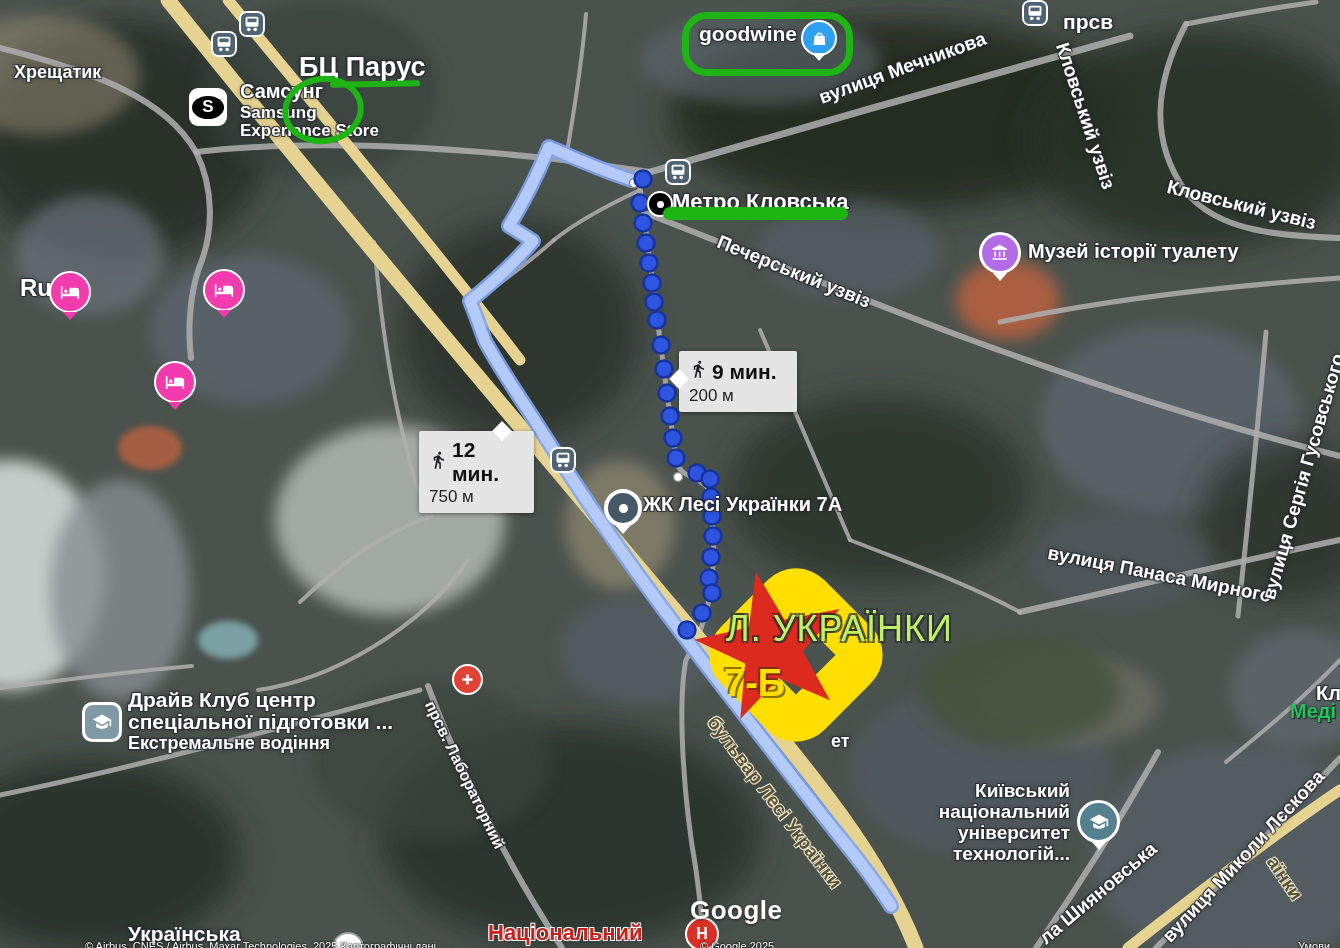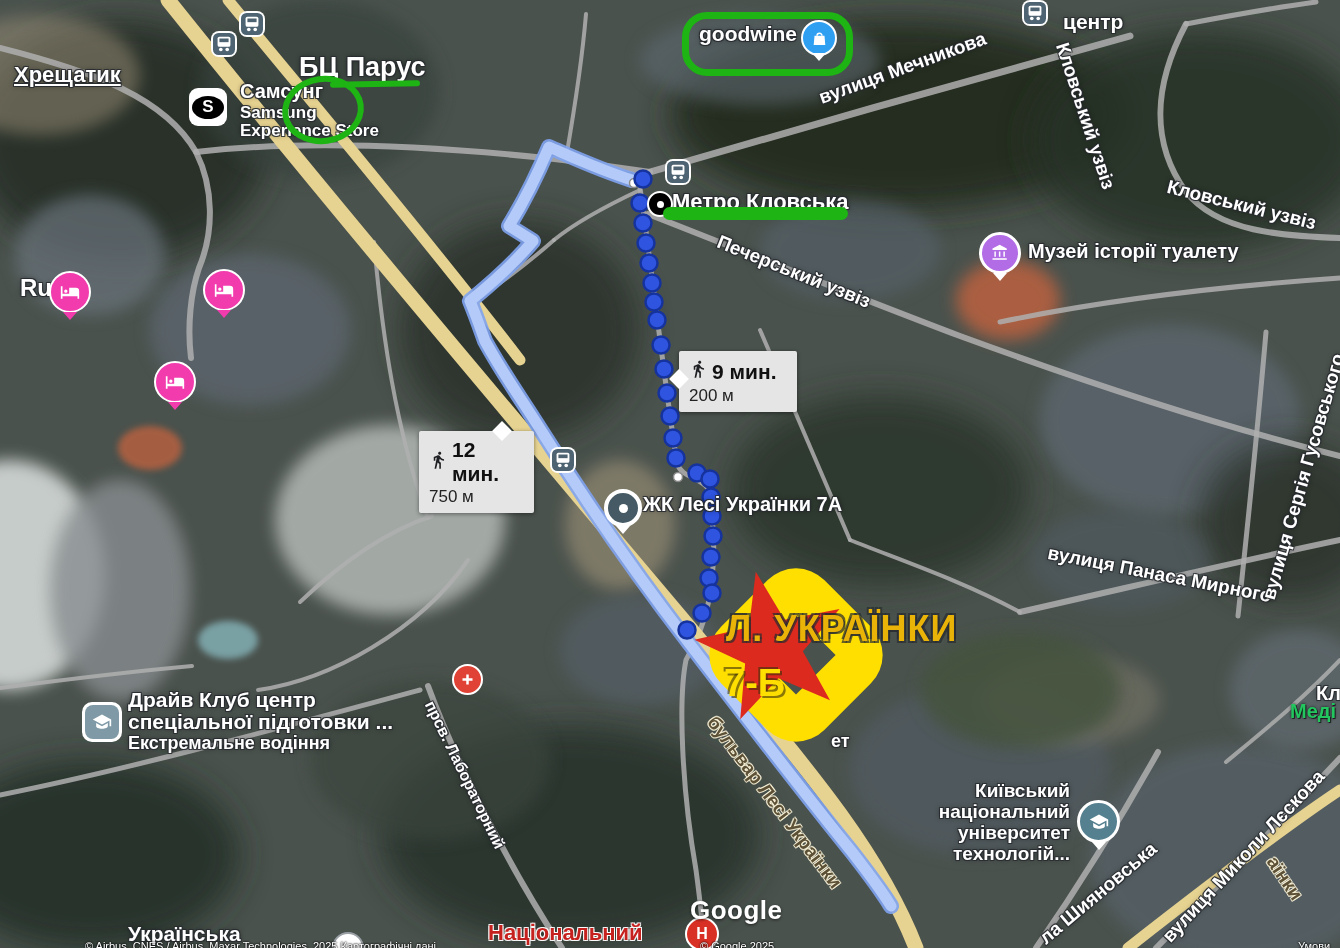--- a/index.html
+++ b/index.html
@@ -28,21 +28,21 @@
   .circle-pin{border-radius:50%;}
   .badge{position:absolute;background:#e5e5e5;border-radius:2px;
     box-shadow:0 1px 4px rgba(0,0,0,.45);padding:7px 10px 6px 10px;color:#111;}
   .badge .ptr{position:absolute;width:14px;height:14px;background:#fff;transform:rotate(45deg);}
   .badge .trow{display:flex;align-items:center;gap:4px;font-size:21px;font-weight:bold;}
   .badge .drow{font-size:17px;color:#222;margin-top:1px;}
   .stop-dot{fill:#2e54e0;stroke:#16339d;stroke-width:2.5px;}
   .via-dot{fill:#ffffff;stroke:#8a8a8a;stroke-width:1.5px;}
   .dest-ring{position:absolute;left:723px;top:582px;width:146px;height:146px;
     box-sizing:border-box;border:45px solid #ffdf00;border-radius:40px;transform:rotate(45deg);}
-  .dest-line1{position:absolute;left:726px;top:608px;font-size:36px;font-weight:bold;color:#eab308;
+  .dest-line1{position:absolute;left:726px;top:608px;font-size:36px;font-weight:normal;color:#bef264;
     letter-spacing:1px;white-space:nowrap;
     text-shadow:-2px -2px 0 rgba(40,44,48,.7),2px -2px 0 rgba(40,44,48,.7),
                 -2px 2px 0 rgba(40,44,48,.7),2px 2px 0 rgba(40,44,48,.7);}
   .dest-line2{position:absolute;left:724px;top:662px;font-size:38px;font-weight:bold;color:#ffdf00;
     white-space:nowrap;text-shadow:-2px -2px 0 rgba(60,50,10,.6),2px 2px 0 rgba(60,50,10,.6);}
   .attr{position:absolute;color:#fff;font-size:11px;white-space:nowrap;
     text-shadow:0 0 2px #000,0 0 2px #000;}
   .google-logo{position:absolute;left:690px;top:895px;color:#fff;font-size:26px;font-weight:bold;
     letter-spacing:.5px;text-shadow:0 1px 3px rgba(0,0,0,.6);text-align:right;}
   .icon-sq{position:absolute;background:#fff;display:flex;align-items:center;justify-content:center;}
@@ -155,39 +155,39 @@
         <circle cx="712" cy="516" r="8.5" class="stop-dot"></circle>
         <circle cx="713" cy="536" r="8.5" class="stop-dot"></circle>
         <circle cx="711" cy="557" r="8.5" class="stop-dot"></circle>
         <circle cx="709" cy="578" r="8.5" class="stop-dot"></circle>
         <circle cx="712" cy="593" r="8.5" class="stop-dot"></circle>
         <circle cx="702" cy="613" r="8.5" class="stop-dot"></circle>
         <circle cx="687" cy="630" r="8.5" class="stop-dot"></circle>
       </g>
   </svg>
 
-  <div class="lbl reg" style="left:14px;top:62px;font-size:22px;text-decoration:underline;">Хрещатик</div>
+  <div class="lbl reg" style="left:14px;top:62px;font-size:18px;">Хрещатик</div>
   <div class="lbl street reg" style="left:816px;top:88px;font-size:19px;transform:rotate(-20deg);">вулиця Мечникова</div>
   <div class="lbl street reg" style="left:1072px;top:40px;font-size:19px;transform:rotate(72deg);">Кловський узвіз</div>
   <div class="lbl street reg" style="left:1170px;top:176px;font-size:19px;transform:rotate(14deg);">Кловський узвіз</div>
   <div class="lbl street reg" style="left:722px;top:231px;font-size:19px;transform:rotate(22deg);">Печерський узвіз</div>
   <div class="lbl street reg" style="left:1050px;top:542px;font-size:19px;transform:rotate(11deg);">вулиця Панаса Мирного</div>
   <div class="lbl street reg" style="left:1258px;top:596px;font-size:19px;transform:rotate(-74deg);">вулиця Сергія Гусовського</div>
   <div class="lbl street reg" style="left:1035px;top:932px;font-size:19px;transform:rotate(-40deg);">ла Шияновська</div>
   <div class="lbl street reg" style="left:1158px;top:932px;font-size:19px;transform:rotate(-47deg);">вулиця Миколи Лєскова</div>
   <div class="lbl street reg" style="left:437px;top:698px;font-size:16px;transform:rotate(64deg);">прсв. Лабораторний</div>
   <div class="lbl-dark street" style="left:720px;top:712px;font-size:19px;transform:rotate(53deg);">бульвар Лесі Українки</div>
   <div class="lbl-dark street" style="left:1280px;top:852px;font-size:19px;transform:rotate(56deg);">аїнки</div>
 
   <div class="lbl" style="left:299px;top:52px;font-size:27px;">БЦ Парус</div>
   <div class="lbl reg" style="left:240px;top:80px;font-size:20px;">Самсунг</div>
   <div class="lbl reg" style="left:240px;top:103px;font-size:17px;">Samsung</div>
   <div class="lbl reg" style="left:240px;top:121px;font-size:17px;">Experience Store</div>
   <div class="lbl reg" style="left:699px;top:22px;font-size:21px;">goodwine</div>
-  <div class="lbl reg" style="left:1063px;top:10px;font-size:21px;">центр</div>
+  <div class="lbl reg" style="left:1063px;top:10px;font-size:21px;">прсв</div>
   <div class="lbl" style="left:672px;top:189px;font-size:22px;">Метро Кловська</div>
   <div class="lbl reg" style="left:1028px;top:240px;font-size:20px;">Музей історії туалету</div>
   <div class="lbl reg" style="left:643px;top:493px;font-size:20px;">ЖК Лесі Українки 7А</div>
   <div class="lbl" style="left:20px;top:274px;font-size:24px;">Rus</div>
   <div class="lbl reg" style="left:128px;top:688px;font-size:21px;text-align:right;">Драйв Клуб центр</div>
   <div class="lbl reg" style="left:128px;top:710px;font-size:21px;">спеціальної підготовки ...</div>
   <div class="lbl reg" style="left:128px;top:733px;font-size:18px;">Екстремальне водіння</div>
   <div style="position:absolute;left:930px;top:780px;width:140px;text-align:right;">
     <div class="lbl reg" style="position:static;font-size:19px;line-height:21px;">Київський</div>
     <div class="lbl reg" style="position:static;font-size:19px;line-height:21px;">національний</div>

